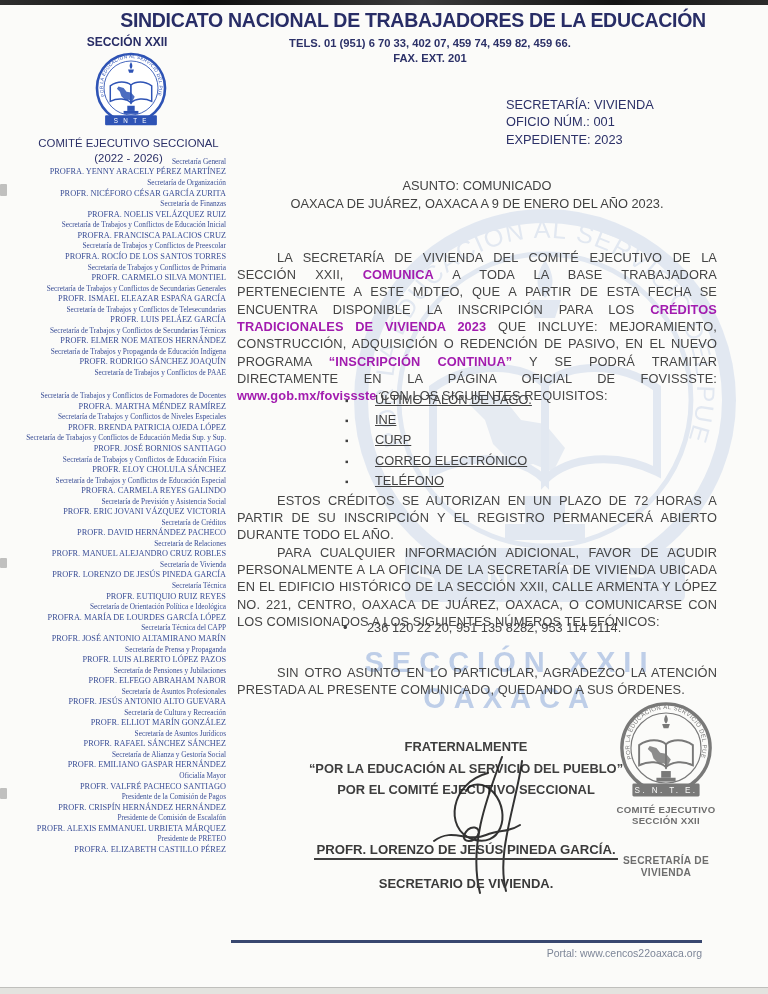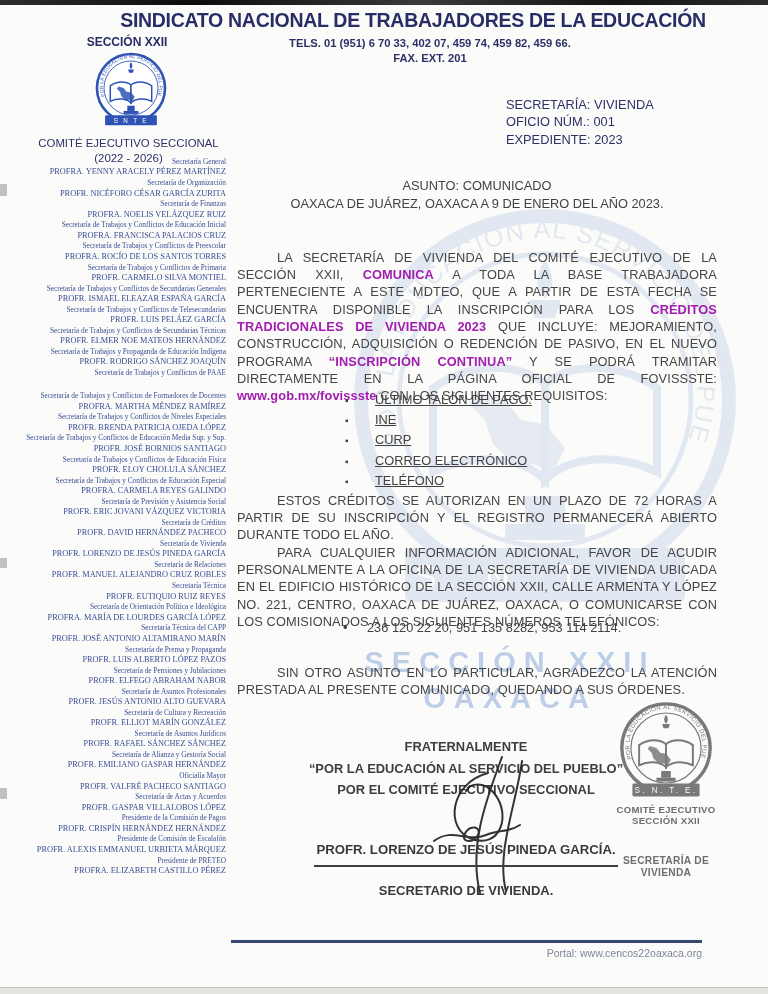--- a/index.html
+++ b/index.html
@@ -47,21 +47,21 @@
   #p1{top:236px;} #p2{top:479px;} #p3{top:531px;} #p4{top:651px;}
   .req-list{top:382px;left:337px;margin:8px;padding:0;font-size:12.8px;line-height:19.2px;color:#424242;text-decoration:underline;}
   .req-list li{list-style:none;}
   .req-list li::before{content:"▪";display:inline-block;width:30px;font-size:10px;}
   .phone-line{top:620px;left:343px;font-size:12.8px;color:#424242;}
   .phone-line::before{content:"•";display:inline-block;width:24px;font-size:13px;}
   .closing-block{top:736px;text-align:center;font-weight:700;font-size:12.9px;
     line-height:21.5px;color:#3e3e3e;transform:translateX(-11px);}
   .signer-block{top:840px;text-align:center;transform:translateX(-11px);color:#3a3a3a;}
   .signer-name{display:inline-block;font-weight:700;font-size:13.2px;
-    border-bottom:2px solid #3f3f3f;padding:0 2px 8px;}
+    border-bottom:2px solid #3f3f3f;padding:0 2px 1px;}
   .signer-title{margin-top:16px;font-weight:700;font-size:13px;}
   .signature{left:424px;top:753px;width:126px;height:142px;}
 
   
   .stamp-block{left:616px;top:700px;width:100px;text-align:center;color:#6e6e6e;}
   .stamp-emblem{width:96px;margin:0 auto;color:#6e6e6e;opacity:.92;}
   .stamp-line{font-weight:700;font-size:9.6px;line-height:11.6px;letter-spacing:.3px;}
   .stamp-secretaria{margin-top:28px;}
   .stamp-secretaria .stamp-line{font-size:10.2px;line-height:12.4px;}
 
@@ -223,30 +223,30 @@
         <div class="side-title">Secretaría de Previsión y Asistencia Social</div>
         <div class="side-name">PROFR. ERIC JOVANI VÁZQUEZ VICTORIA</div>
       </div>
 
       <div class="side-entry">
         <div class="side-title">Secretaría de Créditos</div>
         <div class="side-name">PROFR. DAVID HERNÁNDEZ PACHECO</div>
       </div>
 
       <div class="side-entry">
+        <div class="side-title">Secretaría de Relaciones</div>
+        <div class="side-name">PROFR. MANUEL ALEJANDRO CRUZ ROBLES</div>
+      </div>
+
+      <div class="side-entry">
         <div class="side-title">Secretaría de Vivienda</div>
         <div class="side-name">PROFR. LORENZO DE JESÚS PINEDA GARCÍA</div>
       </div>
 
       <div class="side-entry">
-        <div class="side-title">Secretaría de Relaciones</div>
-        <div class="side-name">PROFR. MANUEL ALEJANDRO CRUZ ROBLES</div>
-      </div>
-
-      <div class="side-entry">
         <div class="side-title">Secretaría Técnica</div>
         <div class="side-name">PROFR. EUTIQUIO RUIZ REYES</div>
       </div>
 
       <div class="side-entry">
         <div class="side-title">Secretaría de Orientación Política e Ideológica</div>
         <div class="side-name">PROFRA. MARÍA DE LOURDES GARCÍA LÓPEZ</div>
       </div>
 
       <div class="side-entry">
@@ -283,24 +283,20 @@
       <div class="side-entry">
         <div class="side-title">Secretaría de Alianza y Gestoría Social</div>
         <div class="side-name">PROFR. EMILIANO GASPAR HERNÁNDEZ</div>
       </div>
 
       <div class="side-entry">
         <div class="side-title">Oficialía Mayor</div>
         <div class="side-name">PROFR. VALFRÉ PACHECO SANTIAGO</div>
       </div>
 
-      <div class="side-entry">
-        <div class="side-title">Secretaría de Actas y Acuerdos</div>
-        <div class="side-name">PROFR. GASPAR VILLALOBOS LÓPEZ</div>
-      </div>
 
       <div class="side-entry">
         <div class="side-title">Presidente de la Comisión de Pagos</div>
         <div class="side-name">PROFR. CRISPÍN HERNÁNDEZ HERNÁNDEZ</div>
       </div>
 
       <div class="side-entry">
         <div class="side-title">Presidente de Comisión de Escalafón</div>
         <div class="side-name">PROFR. ALEXIS EMMANUEL URBIETA MÁRQUEZ</div>
       </div>

